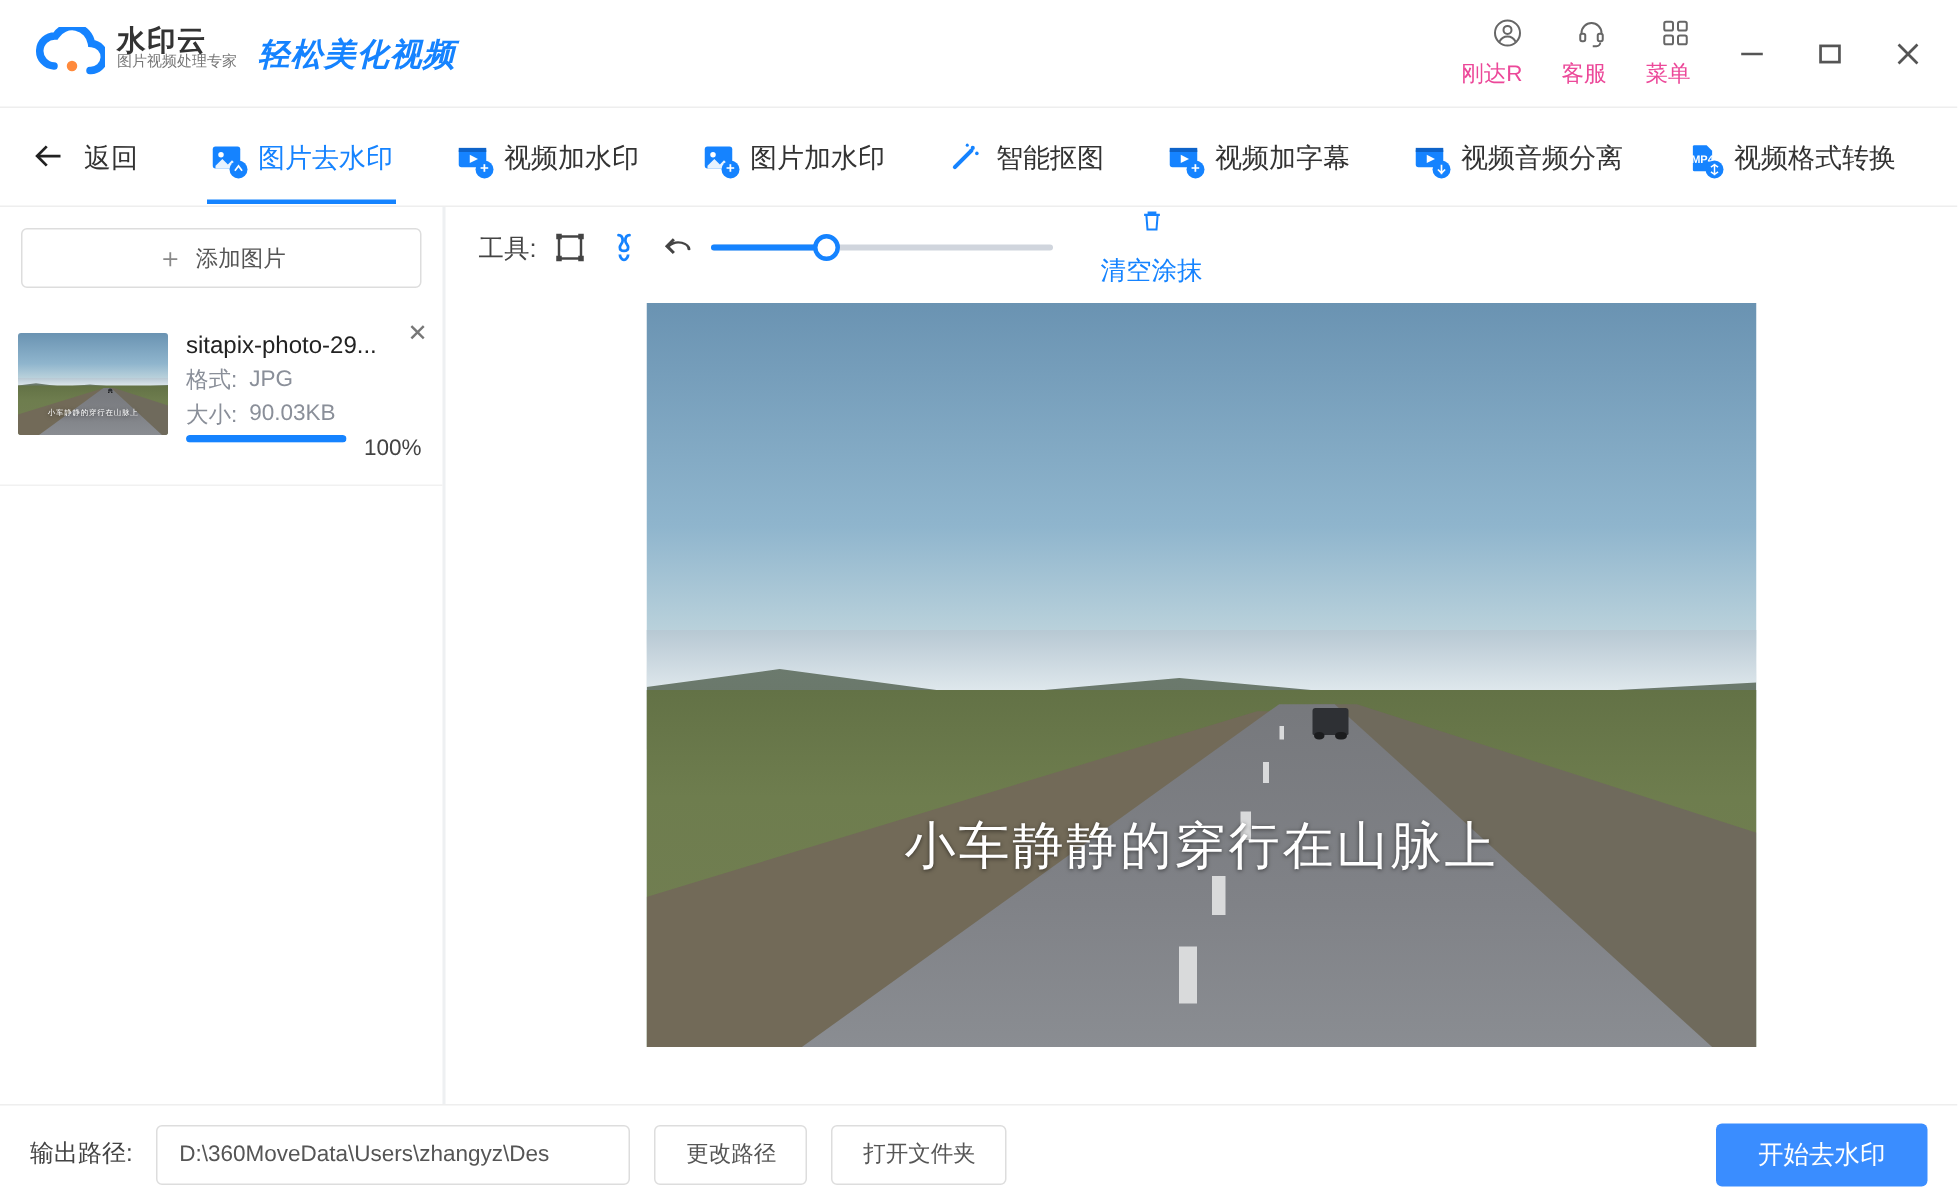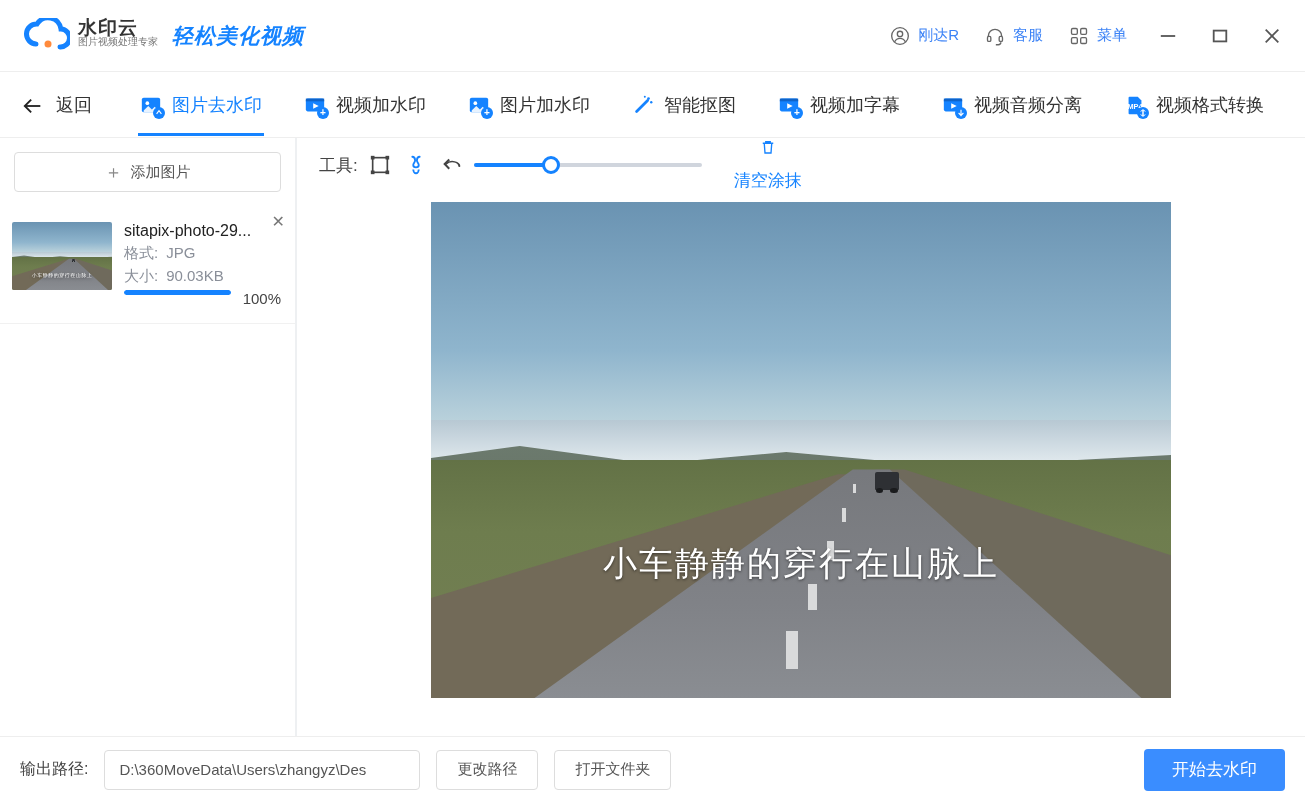--- a/index.html
+++ b/index.html
@@ -32,36 +32,36 @@
   .logo-name { font-weight:700; font-size:19px; color:#333; letter-spacing:1px;}
   .logo-sub  { font-size:10px; color:#777; }
   .slogan {
     margin-left: 14px;
     font-size: 21px; font-style: italic;
     color: #1583ff; font-weight: 600;
     letter-spacing: 1px;
   }
   .title-spacer { flex: 1; }
   .title-item {
-    display: flex; align-items: flex-start; gap: 8px;
+    display: flex; align-items: flex-end; gap: 8px;
     margin-left: 26px;
-    color: #3b82f6; cursor: pointer;
+    color: #ec4899; cursor: pointer; flex-direction: column;
   }
   .title-item .ico { width:20px; height:20px; display:flex; align-items:center; justify-content:center; }
   .win-ctrls { display:flex; align-items:center; margin-left: 30px; gap: 30px;}
   .win-btn { width: 22px; height: 22px; display:flex; align-items:center; justify-content:center; cursor:pointer; color:#555;}
   
   .tabbar {
     height: 66px; flex:none;
     display:flex; align-items:center;
     border-bottom: 1px solid #eee;
     padding-left: 22px;
   }
   .back {
-    display:flex; align-items:flex-end; gap:12px; color:#333; cursor:pointer;
+    display:flex; align-items:flex-start; gap:12px; color:#333; cursor:pointer;
     font-size: 18px;
   }
   .tabs {
     display:flex; align-items:center; margin-left: 46px; gap: 38px;
   }
   .tab {
     display:flex; align-items:center; gap:10px; color:#333; cursor:pointer;
     font-size: 18px; padding: 18px 2px; position:relative;
   }
   .tab.active { color: #1583ff; }

